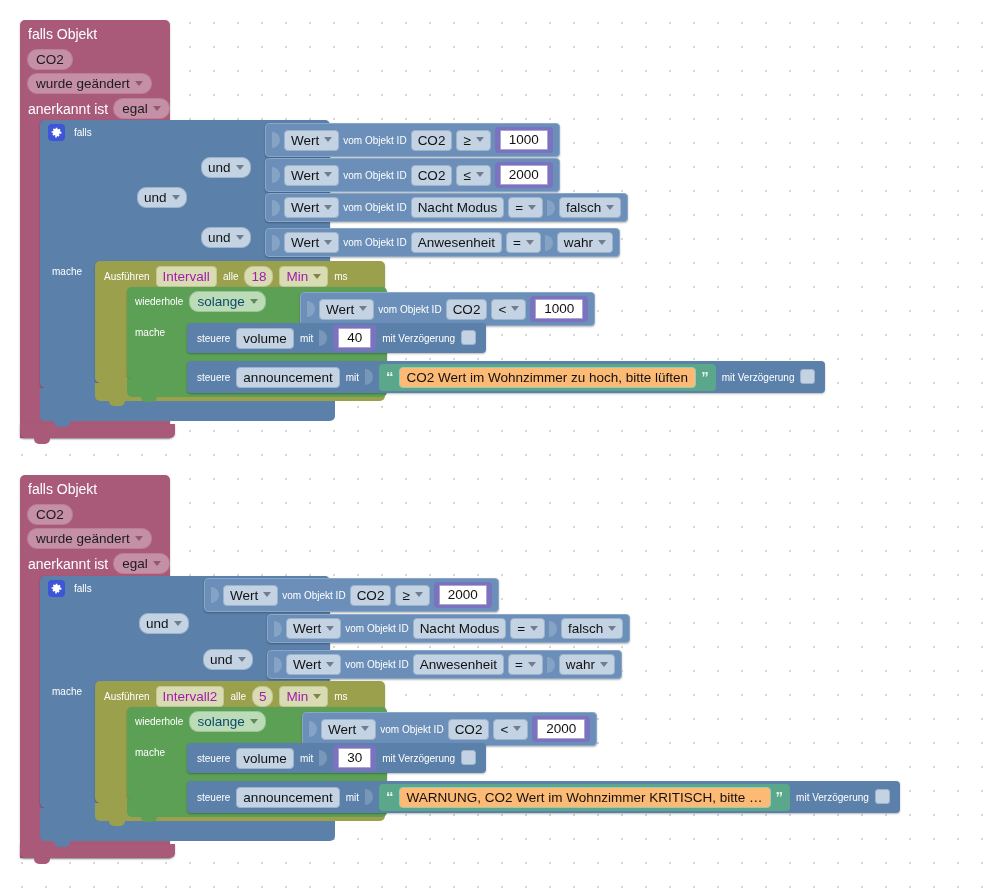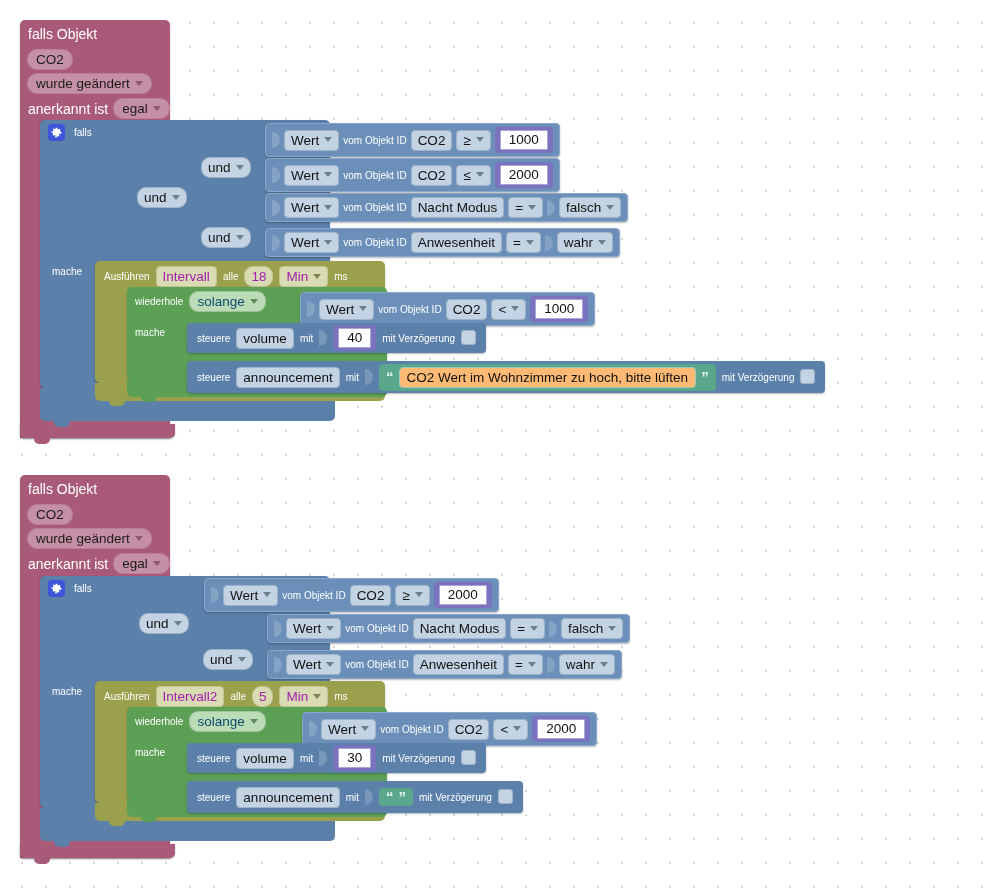--- a/index.html
+++ b/index.html
@@ -343,20 +343,21 @@
       <span class="chk"></span>
     </div>
 
     <div class="blk shadow row-f" style="left:187px;top:781px;height:32px;background:#5b80aa;border-radius:4px;padding:0 10px;gap:6px;">
       <span class="txt-w">steuere</span>
       <span class="pill-blue">announcement</span>
       <span class="txt-w">mit</span>
       <span class="socket"></span>
       <span class="teal">
         <span class="q">“</span>
+        <span class="s">WARNUNG, CO2 Wert im Wohnzimmer KRITISCH, bitte …</span>
         <span class="q">”</span>
       </span>
       <span class="txt-w">mit Verzögerung</span>
       <span class="chk"></span>
     </div>
   </div>
 
 </div>
 
 </body></html>

